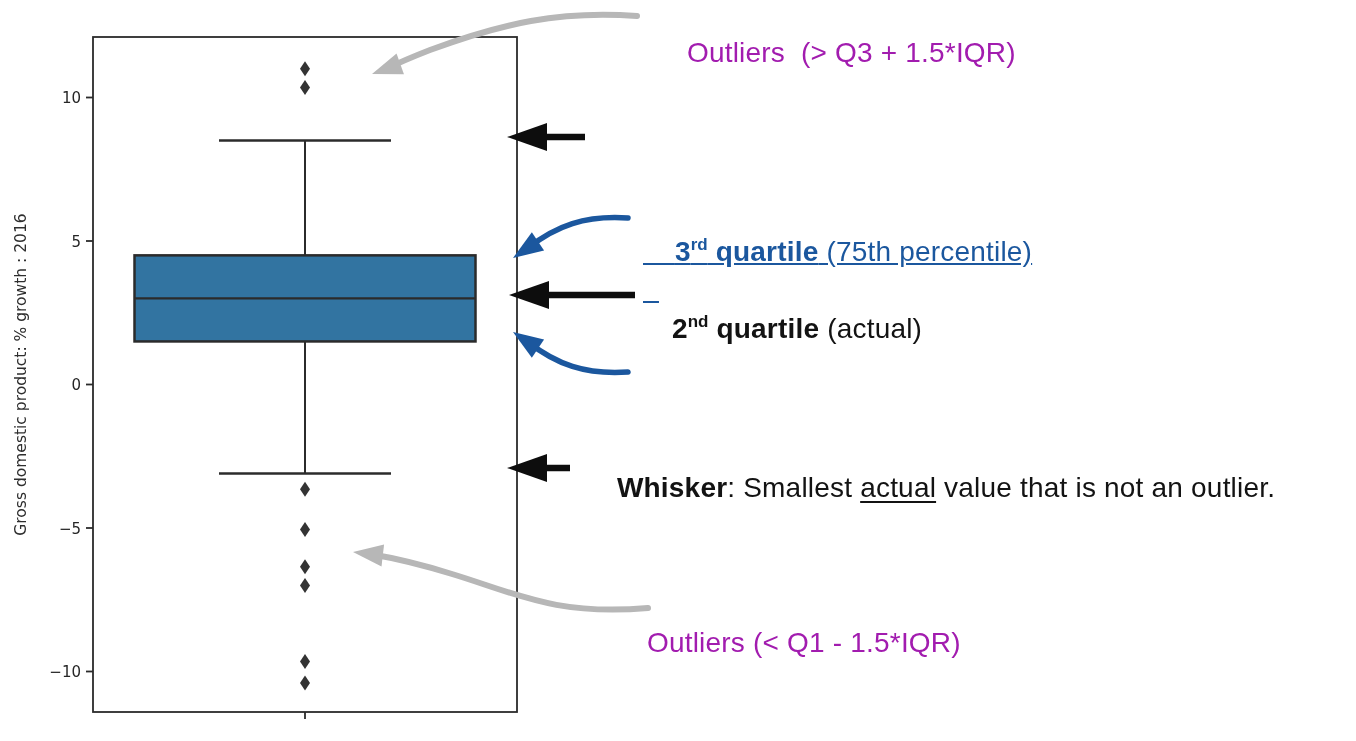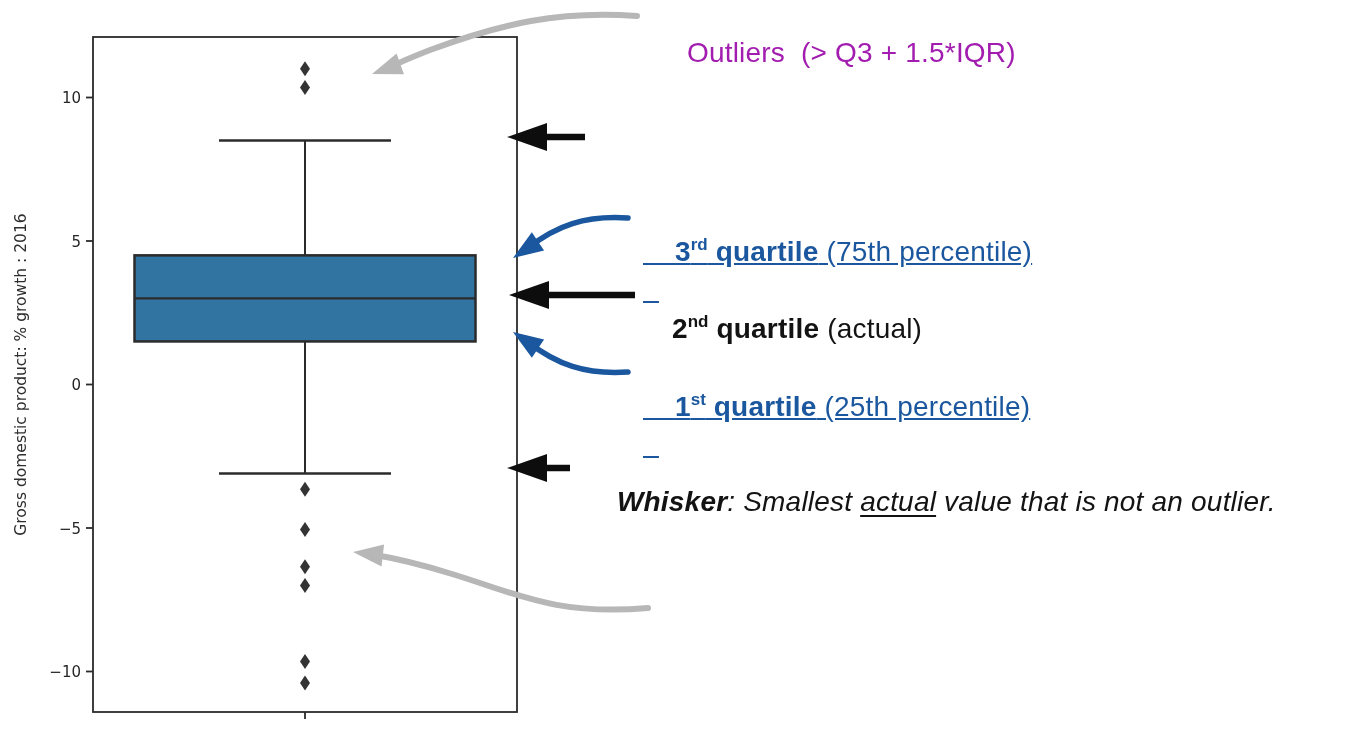--- a/index.html
+++ b/index.html
@@ -98,22 +98,22 @@
 
 
   <div class="ann c-blue" style="left:643px;top:201px;">
     <b><span>3</span><sup>rd</sup><span> quartile</span></b><span> (75th percentile)</span>
   </div>
 
   <div class="ann c-black" style="left:640px;top:278px;">
     <b><span>2</span><sup>nd</sup><span> quartile</span></b><span> (actual)</span>
   </div>
 
-  <div class="ann c-blue" style="left:643px;top:356px;">
-    <b><span>1</span><sup>st</sup><span> quartile</span></b><span> (25th percentile)</span>
-  </div>
 
-  <div class="ann c-black" style="left:585px;top:451px;font-style:italic;">
+  <div class="ann c-black" style="left:585px;top:437px;">
     <b>Whisker</b><span>: Smallest </span><u>actual</u><span> value that is not an outlier.</span>
   </div>
 
+  <div class="ann c-gray" style="left:615px;top:592px;">
+    <span>Outliers (&lt; Q1 - 1.5*IQR)</span>
+  </div>
 
 </div>
 
 </body></html>

